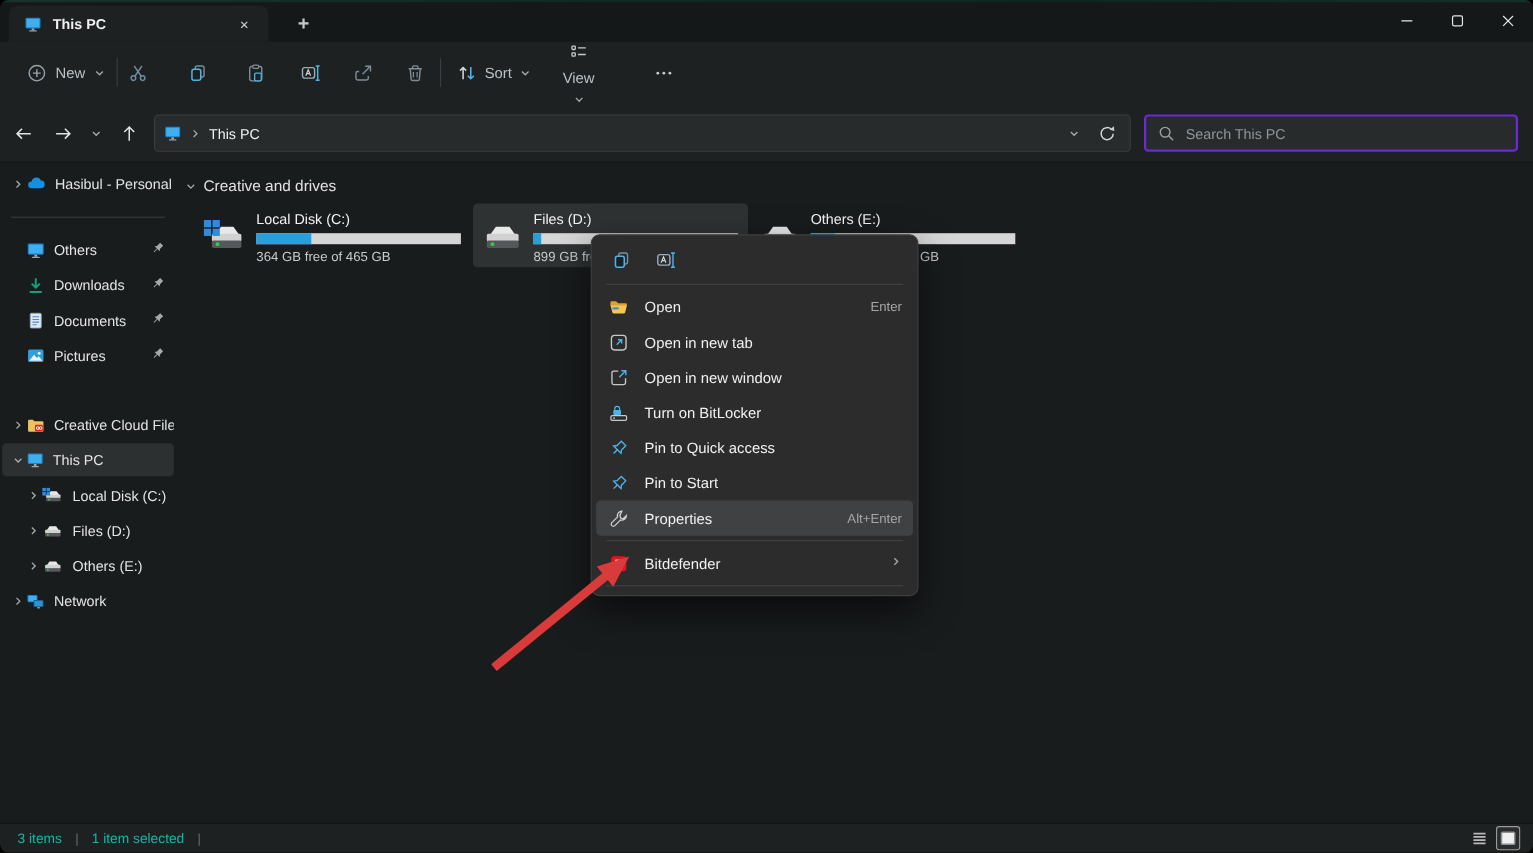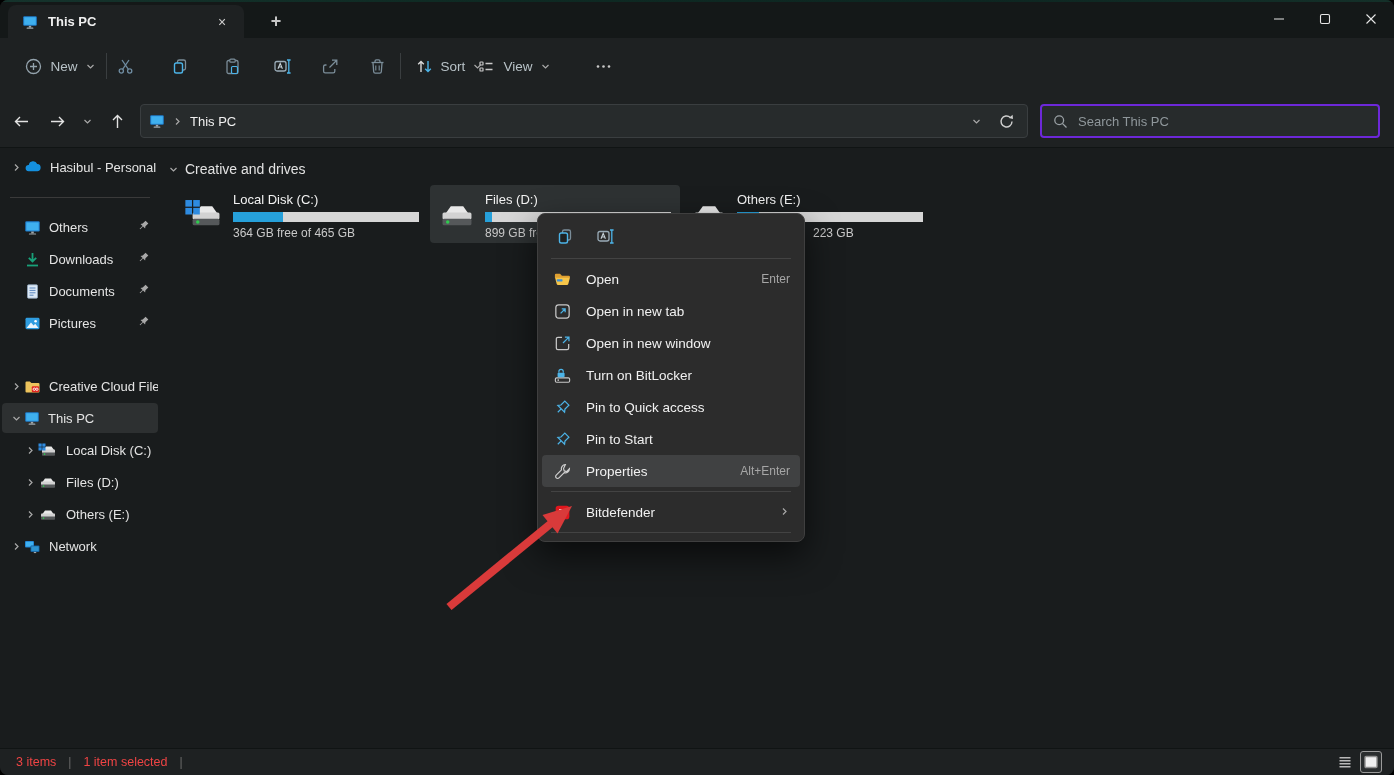--- a/index.html
+++ b/index.html
@@ -67,29 +67,29 @@
   .tile .dinfo { margin-left:7px; flex:1; }
   .dname { font-size:13px; color:#f2f2f2; padding-top:1px; }
   .dbar { width:186px; height:10px; background:#d6d6d6; margin-top:5px; }
   .dbar .fill { height:100%; background:#26a0da; }
   .dfree { font-size:12px; color:#c9c9c9; margin-top:4px; white-space:nowrap; }
   .dfree.indent { padding-left:76px; }
 
   
   .statusbar { position:absolute; left:0; right:0; bottom:0; height:27px; background:#1e2122;
     border-top:1px solid #101414; display:flex; align-items:center; padding:0 16px; gap:12px; }
-  .statusbar .stxt { font-size:12.5px; color:#ef4444; }
+  .statusbar .stxt { font-size:12.5px; color:#14b8a6; }
   .statusbar .sdiv { color:#6a6a6a; font-size:12px; }
   .viewtoggles { position:absolute; right:12px; top:2px; display:flex; gap:4px; }
   .vt { width:22px; height:22px; display:flex; align-items:center; justify-content:center; border-radius:3px;
     border:1px solid transparent; }
   .vt.active { border-color:#9a9a9a; background:#2a2d2e; }
 
   
-  .ctxmenu { position:absolute; left:537px; top:213px; width:268px; background:#2c2c2c;
+  .ctxmenu { position:absolute; left:537px; top:213px; width:298px; background:#2c2c2c;
     border:1px solid #3f3f3f; border-radius:8px; padding:4px; z-index:40;
     box-shadow:0 14px 34px rgba(0,0,0,.6); }
   .qrow { height:36px; display:flex; align-items:center; gap:6px; padding-left:6px; }
   .qbtn { width:34px; height:30px; display:flex; align-items:center; justify-content:center; border-radius:4px; }
   .msep { height:1px; background:#434343; margin:4px 9px; }
   .mrow { height:32px; display:flex; align-items:center; border-radius:4px; padding:0 10px 0 10px; }
   .mrow.hl { background:#404142; }
   .mrow .micon { width:20px; display:flex; justify-content:center; }
   .mrow .mlabel { font-size:13.5px; color:#f1f1f1; margin-left:14px; flex:1; }
   .mrow .mshort { font-size:12px; color:#a6a6a6; }
@@ -216,21 +216,21 @@
               <path d="M13 4 v10.5 M10.2 11.8 L13 14.6 15.8 11.8" fill="none" stroke="#4cb4e8" stroke-width="1.4"></path>
             </svg>
           </span>
         <span class="lbl">Sort</span>
         <span class="ic">
             <svg width="11" height="11" viewBox="0 0 11 11">
               <path d="M2.5 4 L5.5 7 8.5 4" fill="none" stroke="#a9a9a9" stroke-width="1.2"></path>
             </svg>
           </span>
       </div>
-      <div class="tbtn" style="left:472px;width:84px;">
+      <div class="tbtn" style="left:484px;width:84px;flex-direction:column;">
         <span class="ic">
             <svg width="19" height="19" viewBox="0 0 19 19">
               <rect x="3" y="5" width="3" height="3" rx=".6" fill="none" stroke="#c9c9c9" stroke-width="1.2"></rect>
               <rect x="3" y="11" width="3" height="3" rx=".6" fill="none" stroke="#c9c9c9" stroke-width="1.2"></rect>
               <path d="M8.5 6.5 h7 M8.5 12.5 h7" stroke="#c9c9c9" stroke-width="1.3"></path>
             </svg>
           </span>
         <span class="lbl">View</span>
         <span class="ic">
             <svg width="11" height="11" viewBox="0 0 11 11">

